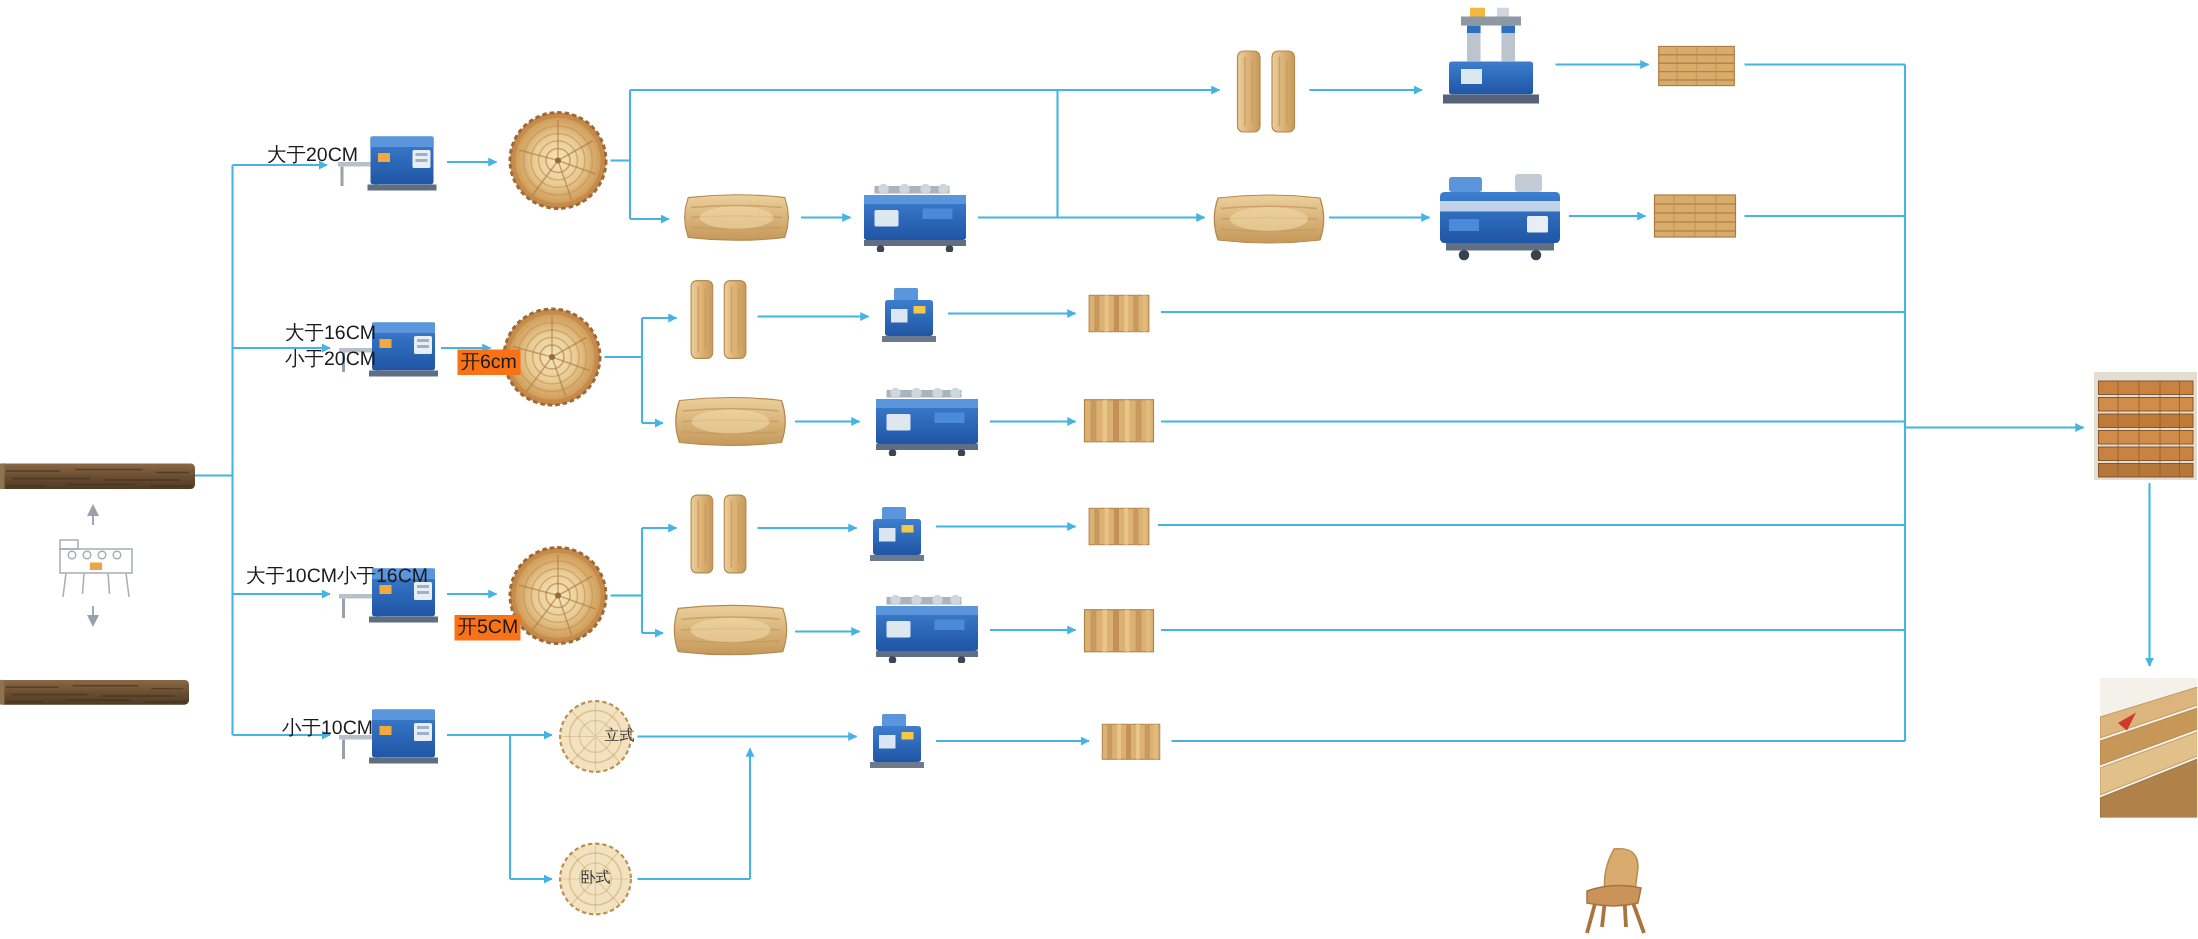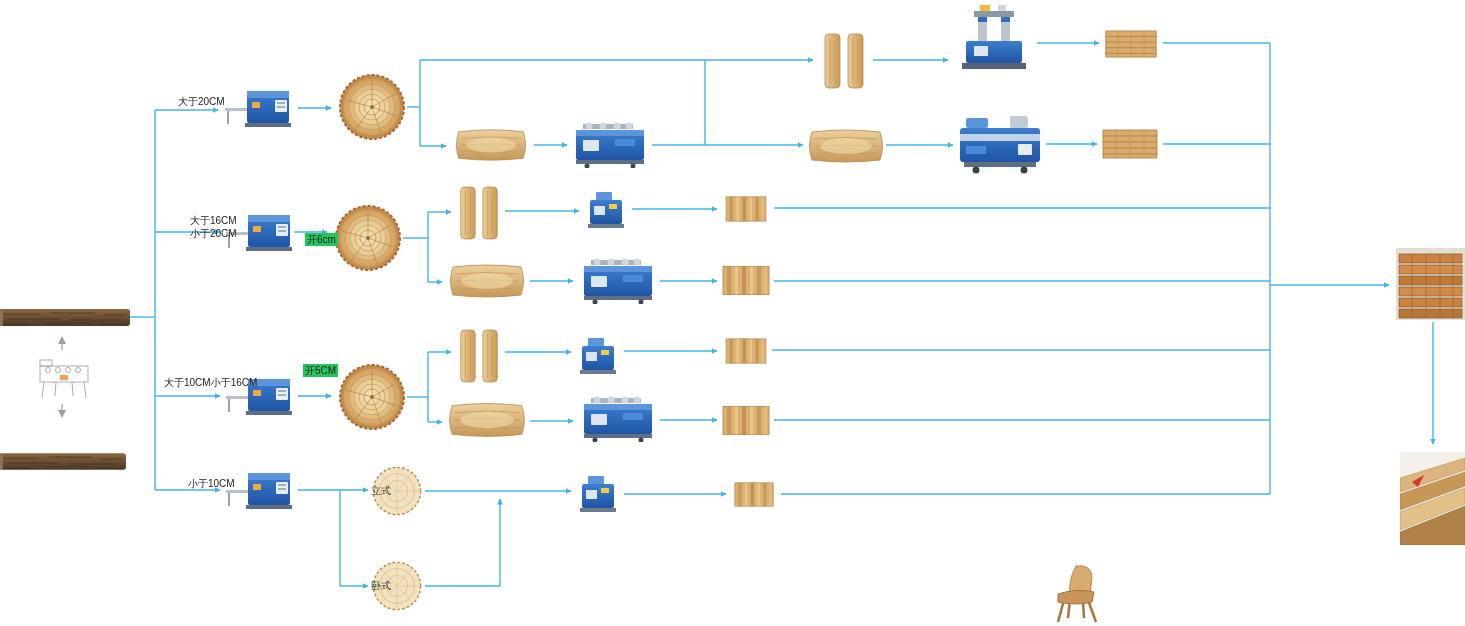--- a/index.html
+++ b/index.html
@@ -1,22 +1,22 @@
 <!DOCTYPE html>
 <html><head>
 <meta charset="utf-8">
 <style>
   *{margin:0;padding:0;box-sizing:border-box}
   html,body{background:#ffffff}
   #canvas{position:relative;width:1465px;height:626px;background:#fff;overflow:hidden;
           font-family:"Liberation Sans","DejaVu Sans",sans-serif}
   svg.layer{position:absolute;left:0;top:0;display:block}
-  .label{position:absolute;font-size:10px;color:#1a1a1a;line-height:1.3;white-space:nowrap}
-  .onln{background:#22c55e;padding:0 2px}
-  .mode{text-align:left;font-size:10px;color:#333}
+  .label{position:absolute;font-size:13px;color:#1a1a1a;line-height:1.3;white-space:nowrap}
+  .onln{background:#f97316;padding:0 2px}
+  .mode{text-align:right;font-size:10px;color:#333}
 </style>
 </head>
 <body>
 
 <div id="canvas">
 
 <svg class="layer" width="1465" height="626" viewBox="0 0 1465 626">
   <defs>
     <marker id="arw" markerWidth="7" markerHeight="7" refX="5.5" refY="3" orient="auto" markerUnits="userSpaceOnUse">
       <path d="M0,0 L6,3 L0,6 Z" fill="#45b4e4"></path>
@@ -367,21 +367,21 @@
 
 <div class="label" style="left:190px;top:214px">
   <div>大于16CM</div>
   <div>小于20CM</div>
 </div>
 
 <div class="label onln" style="left:305px;top:233px">开6cm</div>
 
 <div class="label" style="left:164px;top:376px">大于10CM小于16CM</div>
 
-<div class="label onln" style="left:303px;top:364px">开5CM</div>
+<div class="label onln" style="left:303px;top:410px">开5CM</div>
 
 <div class="label" style="left:188px;top:477px">小于10CM</div>
 
 <div class="label mode" style="left:371px;top:484px;width:52px">立式</div>
 
-<div class="label mode" style="left:371px;top:579px;width:52px">卧式</div>
+<div class="label mode" style="left:355px;top:579px;width:52px">卧式</div>
 
 </div>
 
 </body></html>

